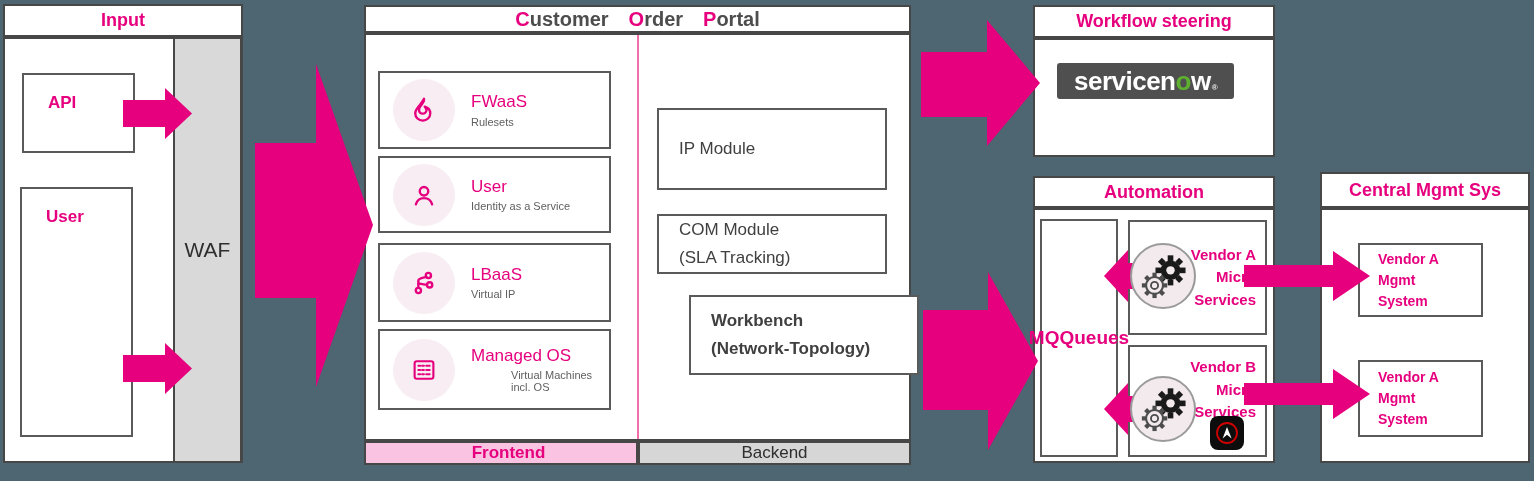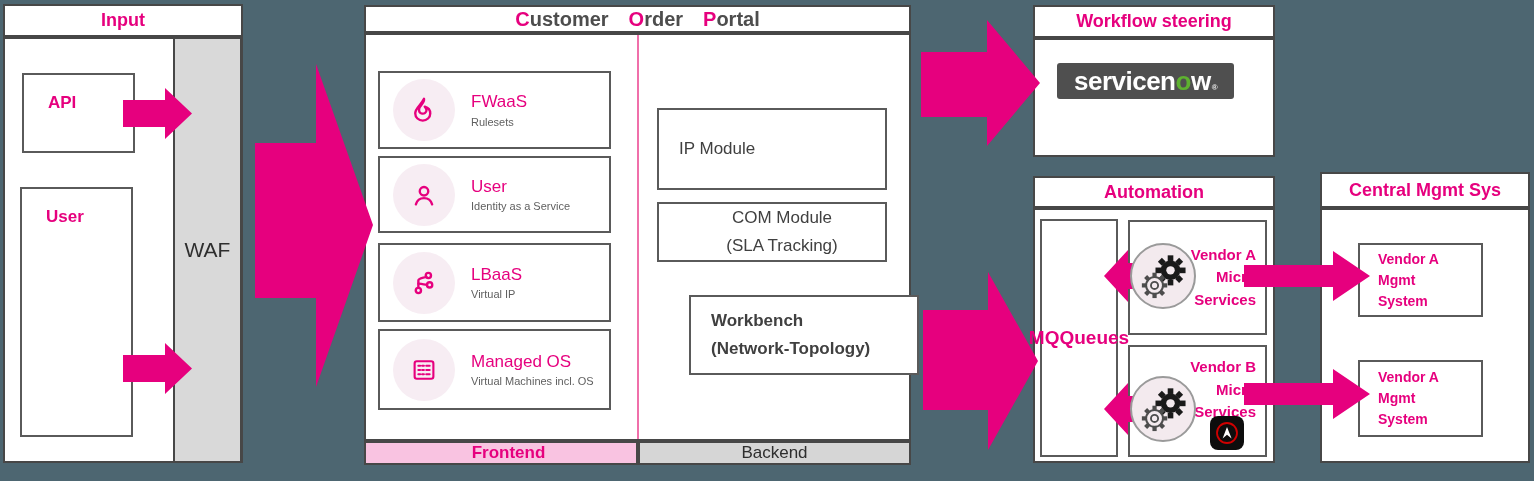--- a/index.html
+++ b/index.html
@@ -119,28 +119,28 @@
     <span class="svc-circle">
       <svg width="30" height="30" viewBox="0 0 24 24" fill="none" stroke="#e6007e" stroke-width="1.7" stroke-linecap="round">
         <rect x="4.5" y="5" width="15" height="14" rx="1.8"></rect>
         <path d="M7.5 8.6h1.4M10.5 8.6h1.4M13.8 8.6h2.7"></path>
         <path d="M7.5 12h1.4M10.5 12h1.4M13.8 12h2.7"></path>
         <path d="M7.5 15.4h1.4M10.5 15.4h1.4M13.8 15.4h2.7"></path>
       </svg>
     </span>
     <span class="svc-text">
       <span class="svc-name" style="display:block;">Managed OS</span>
-      <span class="svc-sub" style="display:block;">Virtual Machines incl. OS</span>
+      <span class="svc-sub" style="display:block;margin-left:40px;">Virtual Machines incl. OS</span>
     </span>
   </div>
 
   <div class="innerbox module" style="left:657px;top:108px;width:230px;height:82px;">
     <span>IP Module</span>
   </div>
-  <div class="innerbox module" style="left:657px;top:202px;width:230px;height:60px;text-align:center;">
+  <div class="innerbox module" style="left:657px;top:214px;width:230px;height:60px;">
     <span>COM Module</span>
     <span>(SLA Tracking)</span>
   </div>
   <div class="innerbox module" style="left:689px;top:295px;width:230px;height:80px;font-weight:bold;">
     <span>Workbench</span>
     <span>(Network-Topology)</span>
   </div>
 
   <div class="footbar" style="left:364px;top:441px;width:274px;height:24px;background:#f9c3e1;padding-left:15px;">
     <span class="mag">Frontend</span>

